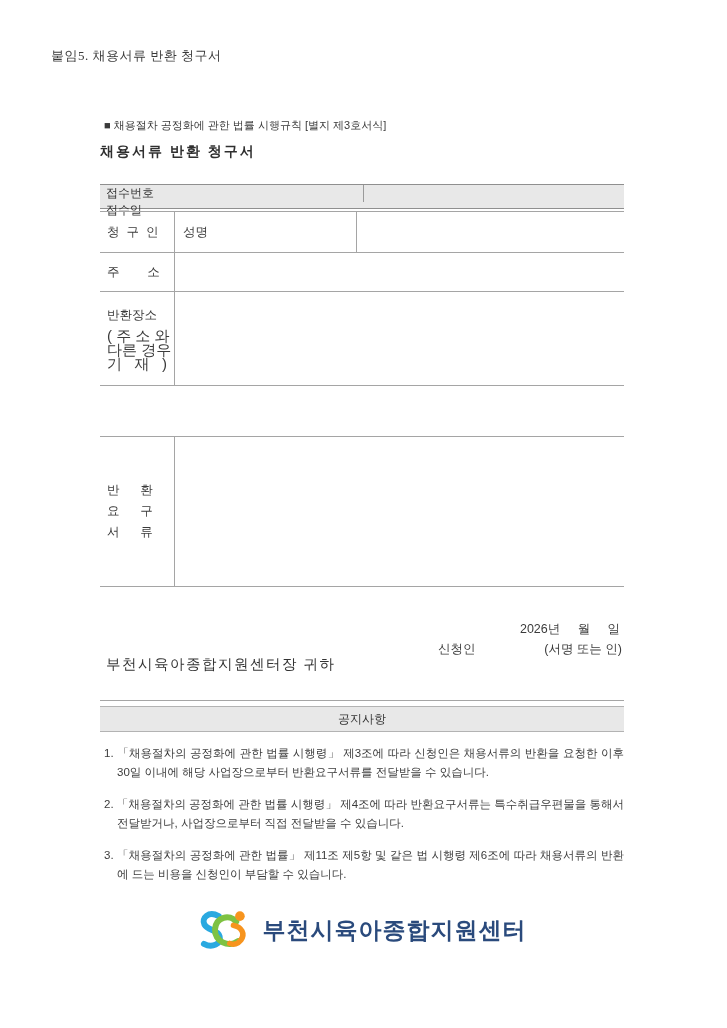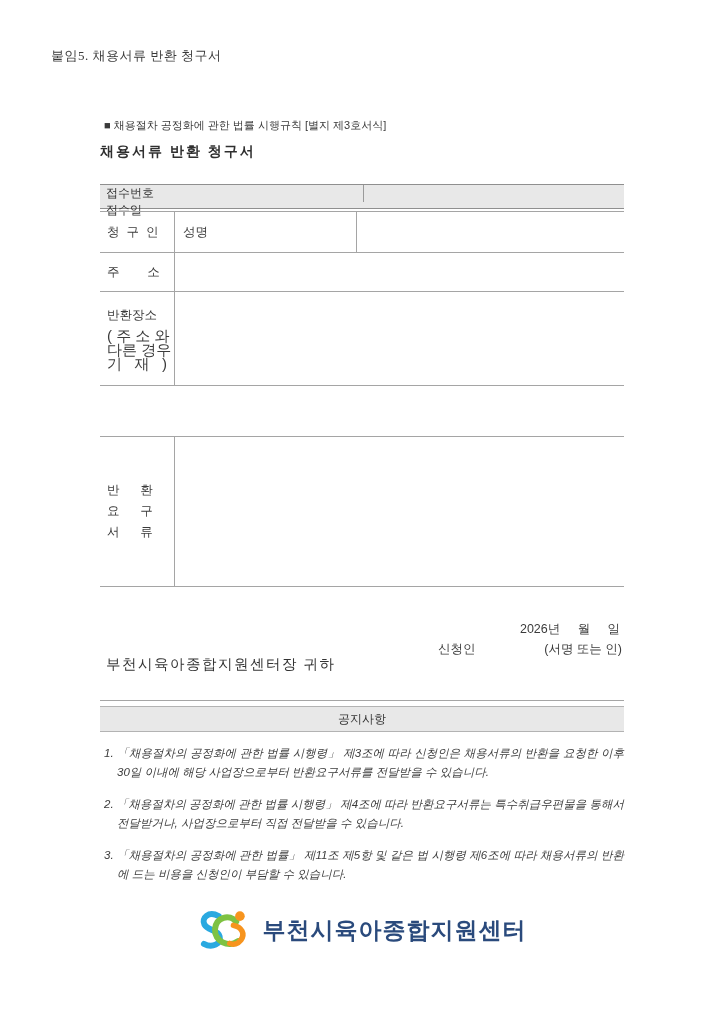--- a/index.html
+++ b/index.html
@@ -53,21 +53,21 @@
   .recipient { position:absolute; left:106px; top:655px; font-size:14.5px; letter-spacing:1.5px; color:#333; }
 
   
   .notice-divider { position:absolute; left:100px; top:700px; width:524px; border-top:1px solid #a5a5a5; }
   .notice-header { position:absolute; left:100px; top:706px; width:524px; height:26px;
     background:#e8e8e8; border-top:1px solid #b3b3b3; border-bottom:1px solid #b3b3b3;
     box-sizing:border-box; display:flex; align-items:center; justify-content:center;
     font-size:12px; color:#333; }
   .notice-list { position:absolute; left:104px; top:744px; width:520px;
     font-size:11.5px; line-height:19px; }
-  .notice-item { padding-left:13px; text-indent:-13px; margin-bottom:13px; text-align:justify;font-style:italic; }
+  .notice-item { padding-left:13px; text-indent:-13px; margin-bottom:13px; text-align:justify; }
 
   
   .footer-logo { position:absolute; left:100px; top:906px; width:524px;
     display:flex; align-items:center; justify-content:center; gap:7px; }
   .org { font-size:23px; font-weight:bold; color:#2a4a7c; letter-spacing:1px; }
 </style>
 </head>
 <body>
 
 <div class="page">

